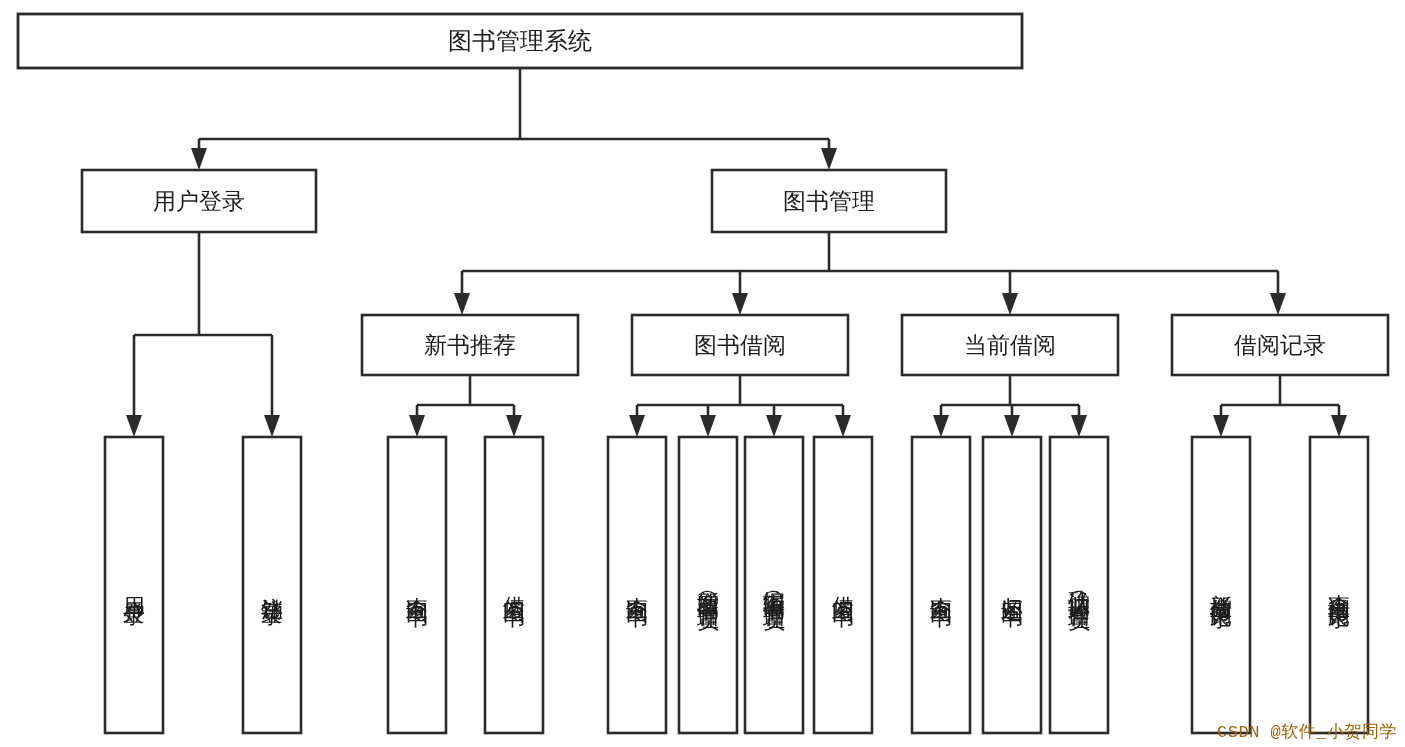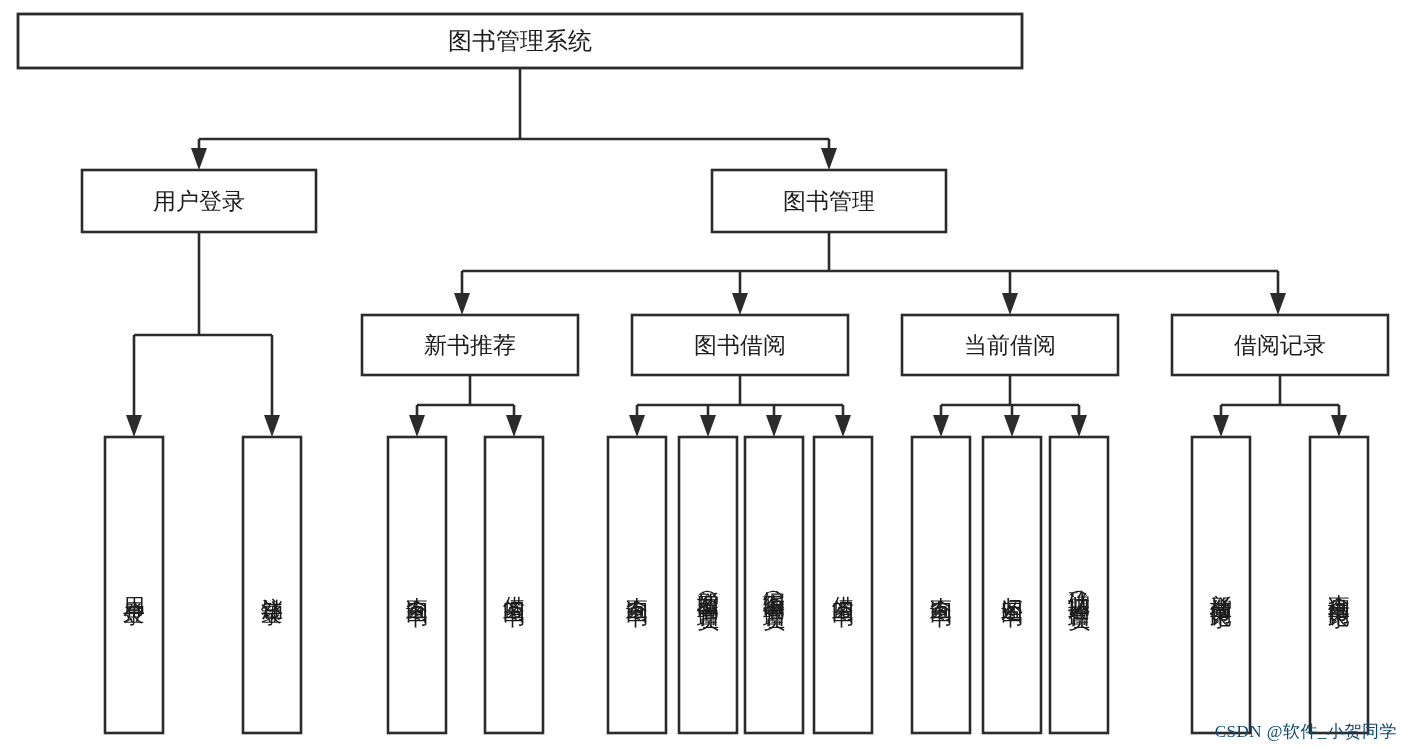--- a/index.html
+++ b/index.html
@@ -71,22 +71,22 @@
     color: #1c1c1c;
     font-family: "DejaVu Sans", "Liberation Sans", sans-serif;
     white-space: nowrap;
     pointer-events: none;
   }
   .watermark {
     position: absolute;
     right: 8px;
     bottom: 4px;
     font-size: 17px;
-    color: #0c4a6e;
-    font-family: Liberation Serif, serif;
+    color: #a16207;
+    font-family: Liberation Mono, monospace;
     letter-spacing: 0.5px;
     white-space: nowrap;
   }
 </style>
 </head>
 <body>
 
 <div id="diagram-root">
 
   <svg class="diagram-canvas" viewBox="0 0 1405 747">

